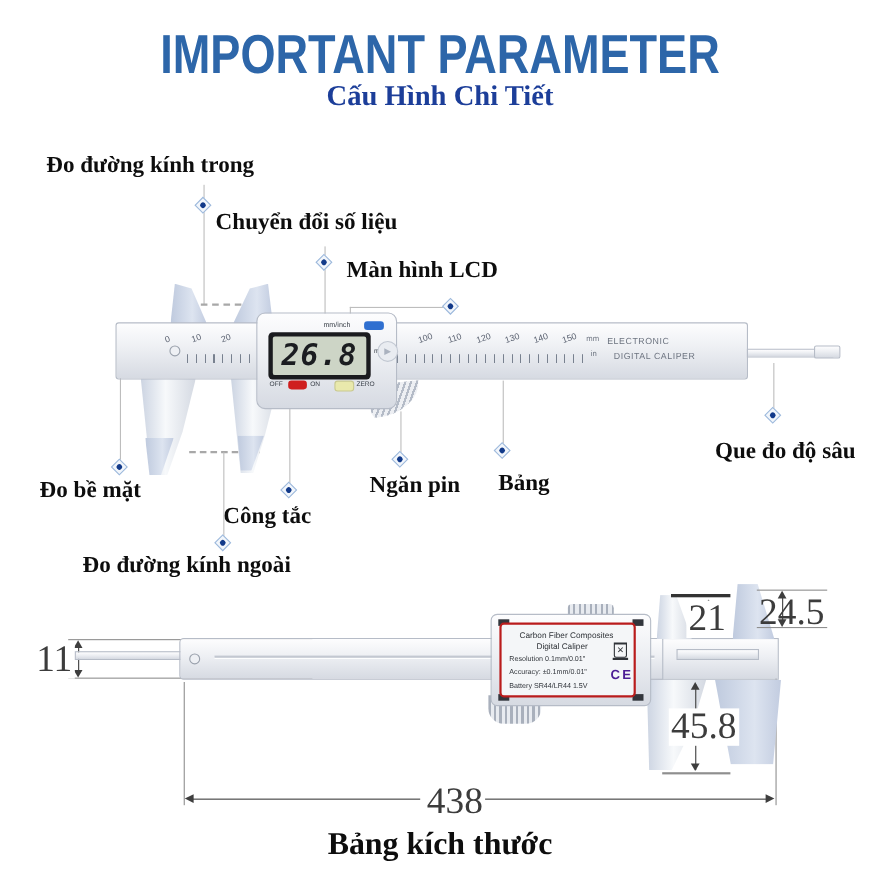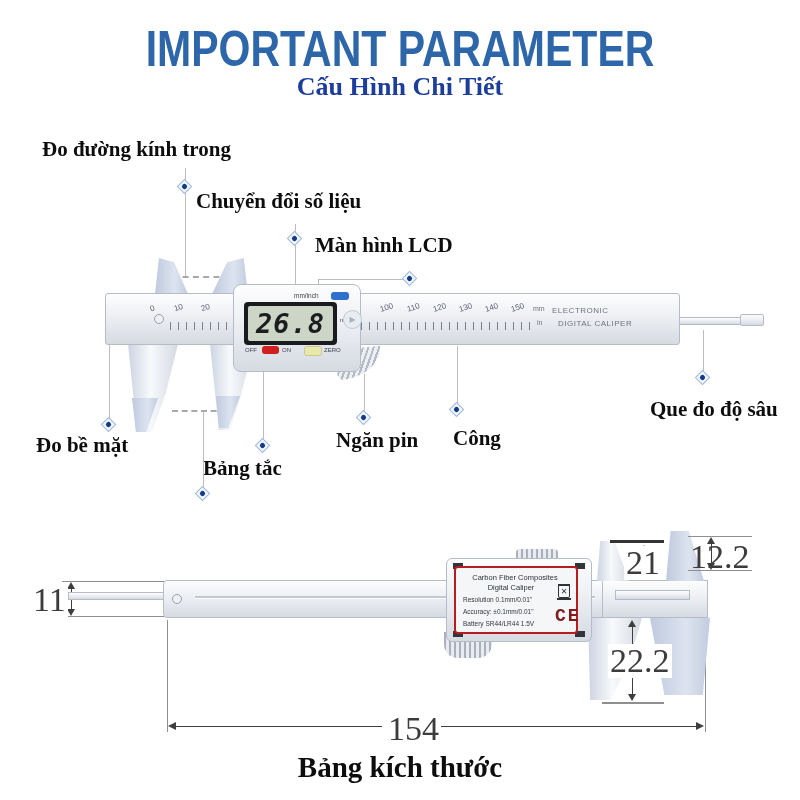--- a/index.html
+++ b/index.html
@@ -54,22 +54,23 @@
 
   <div class="title">IMPORTANT PARAMETER</div>
   <div class="subtitle">Cấu Hình Chi Tiết</div>
 
   <div class="lbl" style="left:42px;top:138px;">Đo đường kính trong</div>
   <div class="lbl" style="left:196px;top:190px;">Chuyển đổi số liệu</div>
   <div class="lbl" style="left:315px;top:234px;">Màn hình LCD</div>
   <div class="lbl" style="left:602px;top:398px;margin-left:48px;">Que đo độ sâu</div>
   <div class="lbl" style="left:336px;top:429px;">Ngăn pin</div>
   <div class="lbl" style="left:36px;top:434px;">Đo bề mặt</div>
-  <div class="lbl" style="left:453px;top:427px;">Công</div>
-  <div class="lbl" style="left:203px;top:457px;">Bảng tắc</div>
+  <div class="lbl" style="left:453px;top:427px;">Bảng</div>
+  <div class="lbl" style="left:203px;top:457px;">Công tắc</div>
+  <div class="lbl" style="left:75px;top:502px;">Đo đường kính ngoài</div>
 
   <div class="ln" style="left:185px;top:168px;width:1px;height:109px;"></div>
   <div class="tbar" style="left:162px;top:276px;width:78px;"></div>
   <div class="dot" style="left:179px;top:181px;"></div>
 
   <div class="ln" style="left:295px;top:224px;width:1px;height:62px;"></div>
   <div class="dot" style="left:289px;top:233px;"></div>
 
   <div class="ln" style="left:318px;top:279px;width:90px;height:1px;"></div>
   <div class="ln" style="left:318px;top:279px;width:1px;height:11px;"></div>
@@ -179,52 +180,52 @@
   <div style="position:absolute;left:575px;top:631px;width:10px;height:6px;background:#32363c;z-index:5;"></div>
   <div style="position:absolute;left:454px;top:566px;width:124px;height:68px;background:#f4f6f8;border:2px solid #b91c1c;border-radius:4px;z-index:6;box-sizing:border-box;">
     <div style="position:absolute;left:0;top:5px;width:118px;text-align:center;font-family:'Liberation Sans','DejaVu Sans',sans-serif;font-size:7.5px;color:#2e3237;">Carbon Fiber Composites</div>
     <div style="position:absolute;left:0;top:15px;width:110px;text-align:center;font-family:'Liberation Sans','DejaVu Sans',sans-serif;font-size:7.5px;color:#2e3237;">Digital Caliper</div>
     <div style="position:absolute;left:7px;top:28px;font-family:'Liberation Sans','DejaVu Sans',sans-serif;font-size:6.5px;color:#33373d;">Resolution 0.1mm/0.01"</div>
     <div style="position:absolute;left:7px;top:40px;font-family:'Liberation Sans','DejaVu Sans',sans-serif;font-size:6.5px;color:#33373d;">Accuracy: ±0.1mm/0.01"</div>
     <div style="position:absolute;left:7px;top:52px;font-family:'Liberation Sans','DejaVu Sans',sans-serif;font-size:6.5px;color:#33373d;">Battery SR44/LR44 1.5V</div>
     <div style="position:absolute;left:102px;top:16px;width:10px;height:11px;border:1px solid #2f3338;border-top:2px solid #2f3338;border-radius:0 0 2px 2px;
          display:flex;align-items:center;justify-content:center;font-size:8px;color:#2f3338;">✕</div>
     <div style="position:absolute;left:101px;top:30px;width:14px;height:1.5px;background:#2f3338;"></div>
-    <div style="position:absolute;left:99px;top:38px;font-family:Liberation Mono, monospace;font-weight:bold;font-size:18px;letter-spacing:2px;color:#7f1d1d;">CE</div>
+    <div style="position:absolute;left:99px;top:38px;font-family:Liberation Sans, sans-serif;font-weight:bold;font-size:12px;letter-spacing:2px;color:#4c1d95;">CE</div>
   </div>
 
   <div class="dln" style="left:62px;top:581px;width:222px;height:1px;"></div>
   <div class="dln" style="left:62px;top:616px;width:222px;height:1px;"></div>
   <div class="dlnd" style="left:71px;top:585px;width:1px;height:28px;"></div>
   <div class="tri" style="left:67px;top:582px;border-width:0 4.5px 7px 4.5px;border-color:transparent transparent #3e3e3e transparent;"></div>
   <div class="tri" style="left:67px;top:609px;border-width:7px 4.5px 0 4.5px;border-color:#3e3e3e transparent transparent transparent;"></div>
   <div class="dim" style="left:31px;top:583px;">11</div>
 
   <div style="position:absolute;left:610px;top:540px;width:54px;height:3px;background:#333;z-index:7;"></div>
   <div class="dlnd" style="left:644px;top:546px;width:1px;height:30px;z-index:7;"></div>
   <div class="tri" style="left:640px;top:545px;border-width:0 4.5px 7px 4.5px;border-color:transparent transparent #3e3e3e transparent;z-index:7;"></div>
   <div class="tri" style="left:640px;top:570px;border-width:7px 4.5px 0 4.5px;border-color:#3e3e3e transparent transparent transparent;z-index:7;"></div>
   <div class="dim" style="left:624px;top:546px;z-index:8;">21</div>
 
   <div class="dln" style="left:688px;top:536px;width:64px;height:1px;z-index:7;"></div>
   <div class="dln" style="left:688px;top:570px;width:64px;height:1px;z-index:7;"></div>
   <div class="dlnd" style="left:711px;top:539px;width:1px;height:28px;z-index:7;"></div>
   <div class="tri" style="left:707px;top:537px;border-width:0 4.5px 7px 4.5px;border-color:transparent transparent #3e3e3e transparent;z-index:7;"></div>
   <div class="tri" style="left:707px;top:563px;border-width:7px 4.5px 0 4.5px;border-color:#3e3e3e transparent transparent transparent;z-index:7;"></div>
-  <div class="dim" style="left:688px;top:540px;z-index:8;background:transparent;">12.2</div>
+  <div class="dim" style="left:688px;top:540px;z-index:8;background:transparent;">24.5</div>
 
   <div class="dlnd" style="left:632px;top:622px;width:1px;height:78px;z-index:7;"></div>
   <div class="tri" style="left:628px;top:620px;border-width:0 4.5px 7px 4.5px;border-color:transparent transparent #3e3e3e transparent;z-index:7;"></div>
   <div class="tri" style="left:628px;top:694px;border-width:7px 4.5px 0 4.5px;border-color:#3e3e3e transparent transparent transparent;z-index:7;"></div>
   <div class="dln" style="left:602px;top:702px;width:62px;height:2px;z-index:7;"></div>
-  <div class="dim" style="left:608px;top:644px;z-index:8;">22.2</div>
+  <div class="dim" style="left:608px;top:644px;z-index:8;">45.8</div>
 
   <div class="dln" style="left:167px;top:620px;width:1px;height:112px;"></div>
   <div class="dln" style="left:705px;top:614px;width:1px;height:118px;"></div>
   <div class="dlnd" style="left:174px;top:726px;width:208px;height:1px;"></div>
   <div class="dlnd" style="left:436px;top:726px;width:262px;height:1px;"></div>
   <div class="tri" style="left:168px;top:722px;border-width:4.5px 8px 4.5px 0;border-color:transparent #3e3e3e transparent transparent;"></div>
   <div class="tri" style="left:696px;top:722px;border-width:4.5px 0 4.5px 8px;border-color:transparent transparent transparent #3e3e3e;"></div>
-  <div class="dim" style="left:386px;top:712px;">154</div>
+  <div class="dim" style="left:386px;top:712px;">438</div>
 
   <div class="caption">Bảng kích thước</div>
 
 </div>
 
 </body></html>

